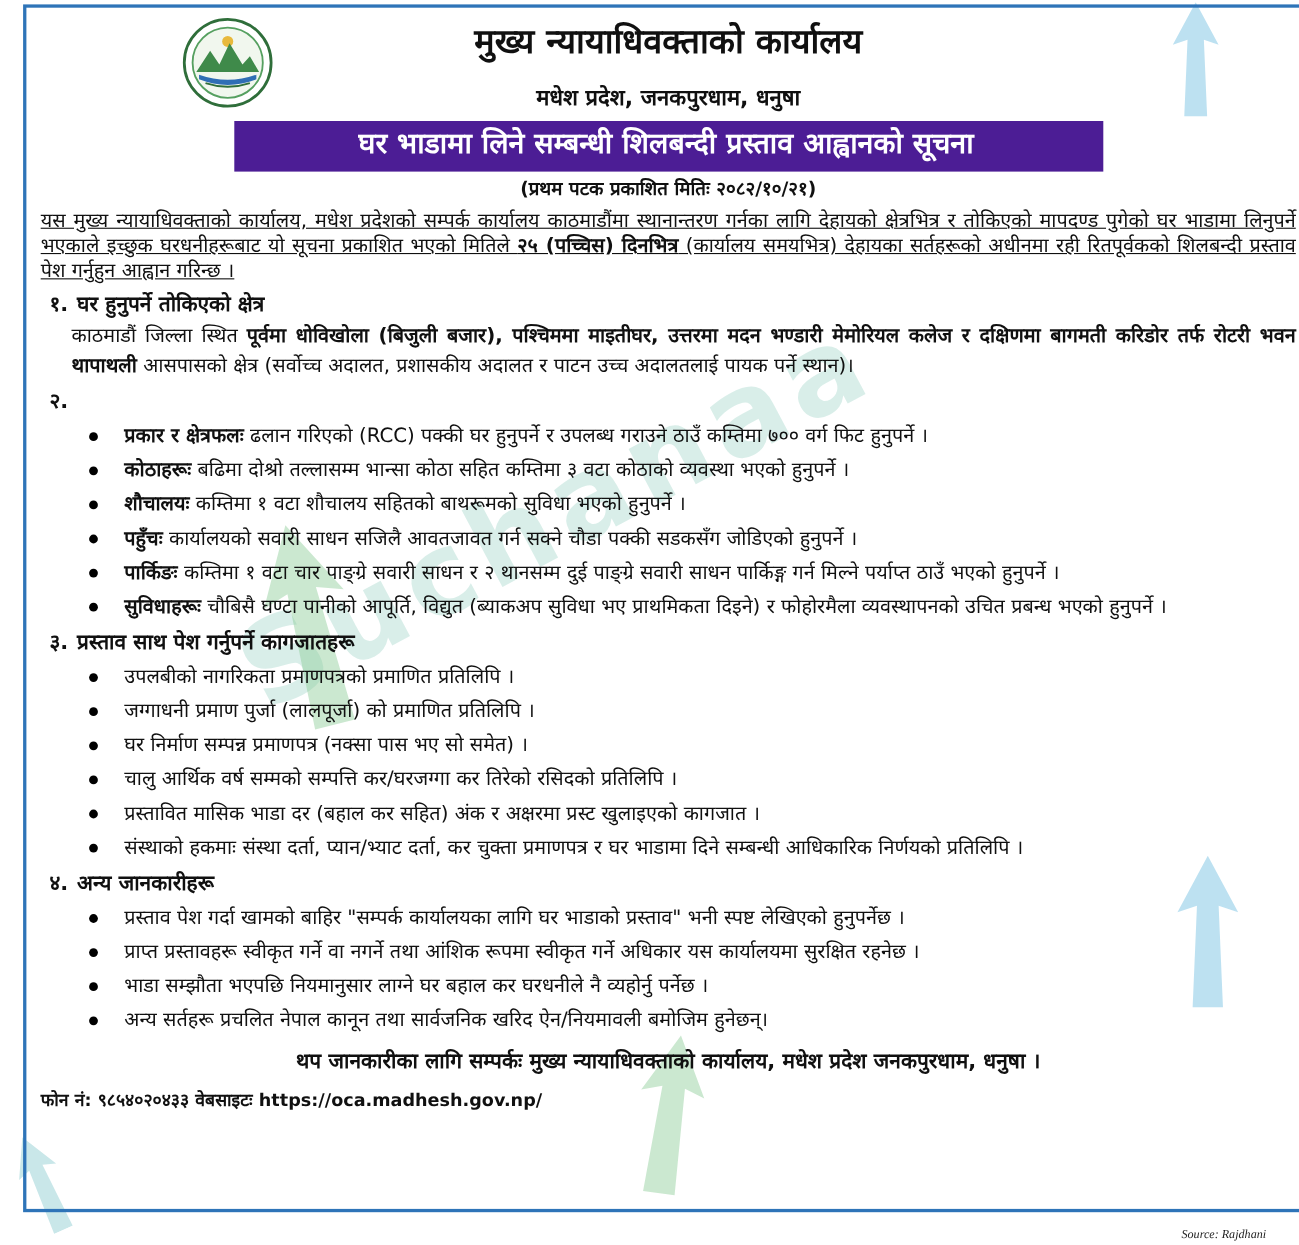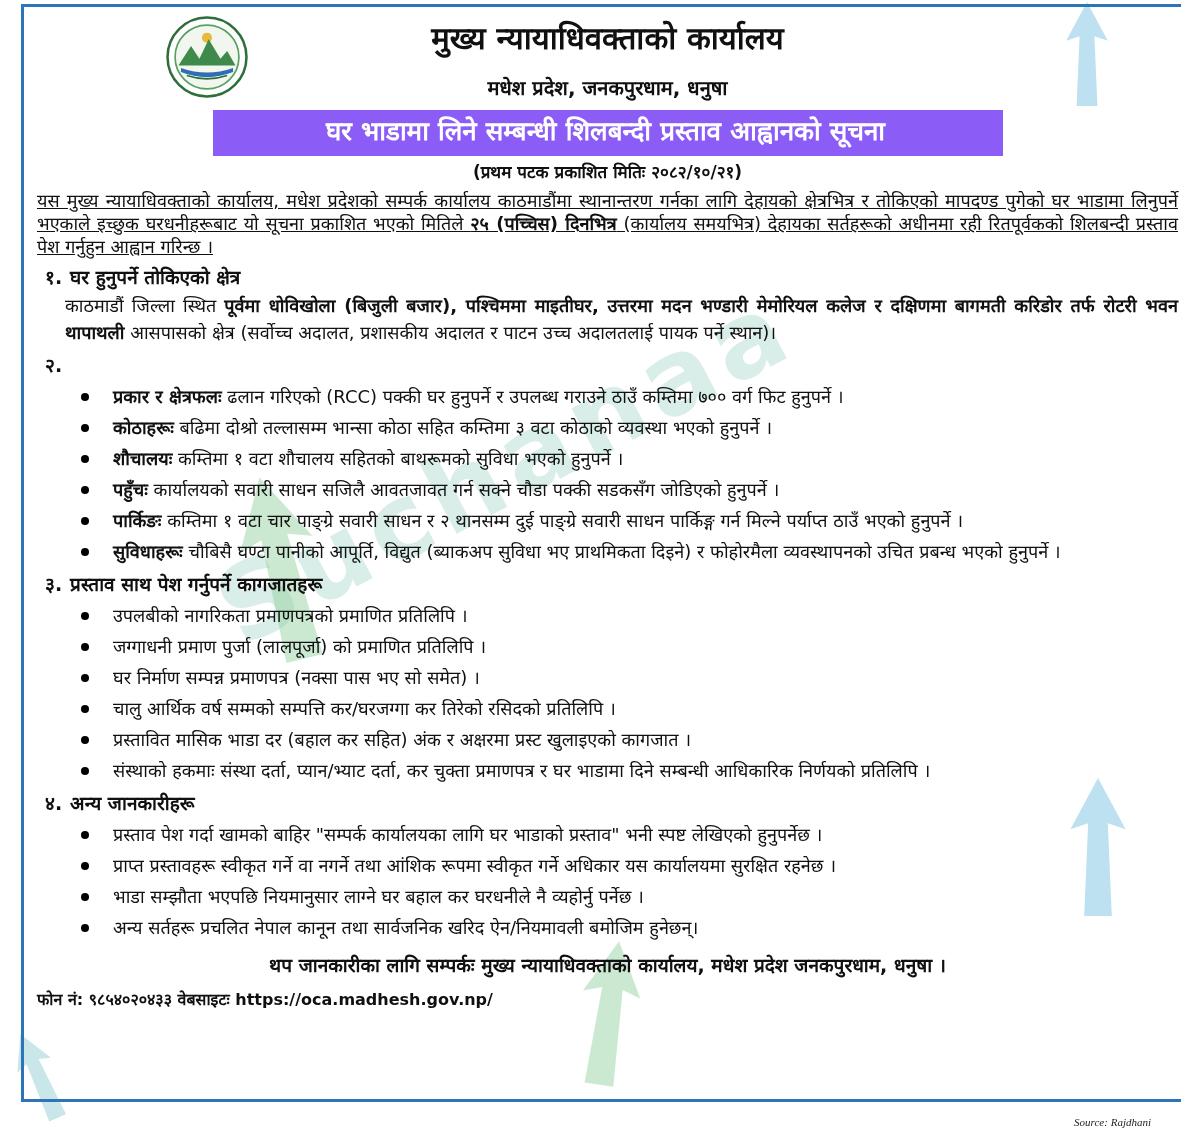--- a/index.html
+++ b/index.html
@@ -35,21 +35,21 @@
     background:transparent;
   }
 
   .header { position:relative; text-align:center; padding-top:4px; }
   .logo { position:absolute; left:128px; top:2px; width:84px; height:84px; }
   .org-name { font-size:31px; line-height:42px; font-weight:bold; }
   .org-address { font-size:20px; line-height:27px; font-weight:bold; margin-top:16px; }
 
   .banner-wrap { text-align:center; margin-top:8px; }
   .banner {
-    display:inline-block; background:#8b5cf6; color:#ffffff;
+    display:inline-block; background:#4c1d95; color:#ffffff;
     font-size:26px; line-height:34px; font-weight:bold;
     padding:4px 40px 8px 36px; min-width:790px;
   }
   .pub-date { text-align:center; font-size:17px; line-height:24px; font-weight:bold; margin-top:4px; }
 
   .intro { font-size:18px; line-height:23px; text-align:justify; margin-top:5px;text-decoration:underline; }
   .intro b { font-weight:bold; }
 
   .section-title {
     display:flex; gap:8px; font-weight:bold;

